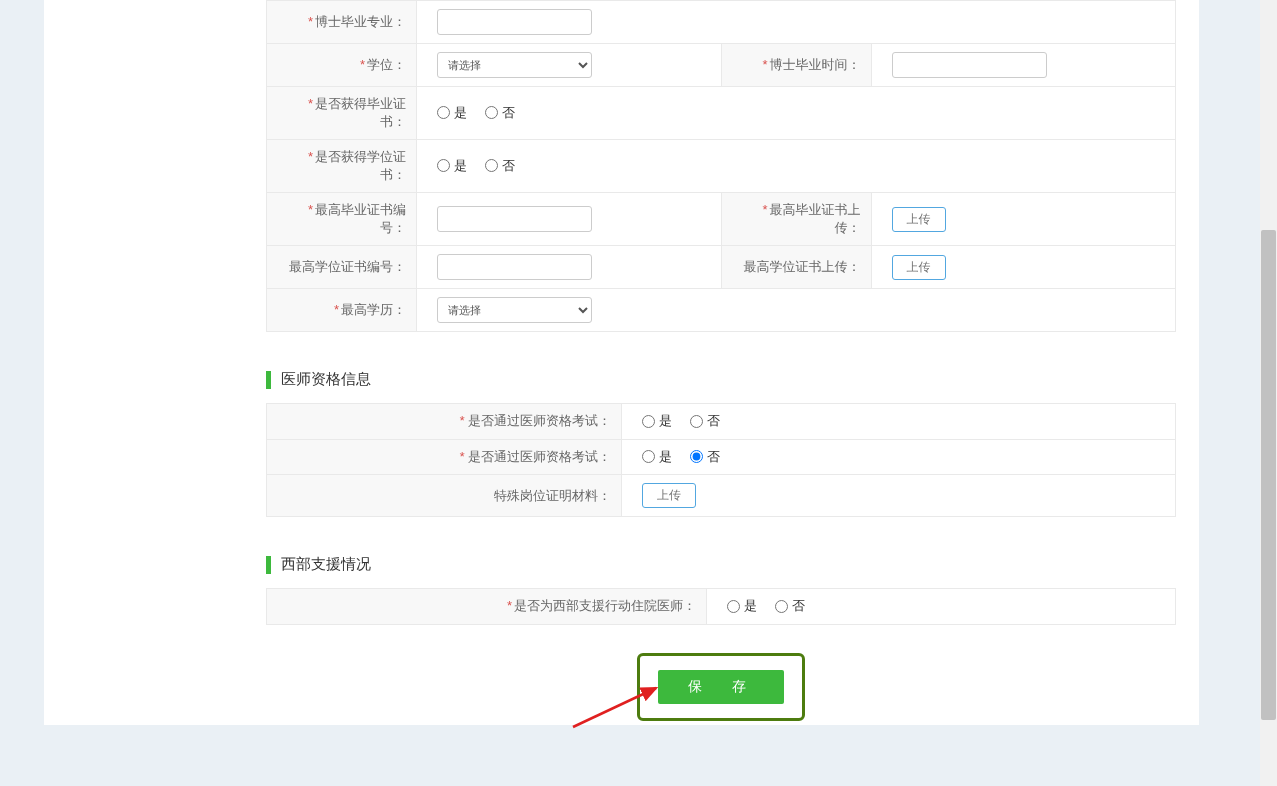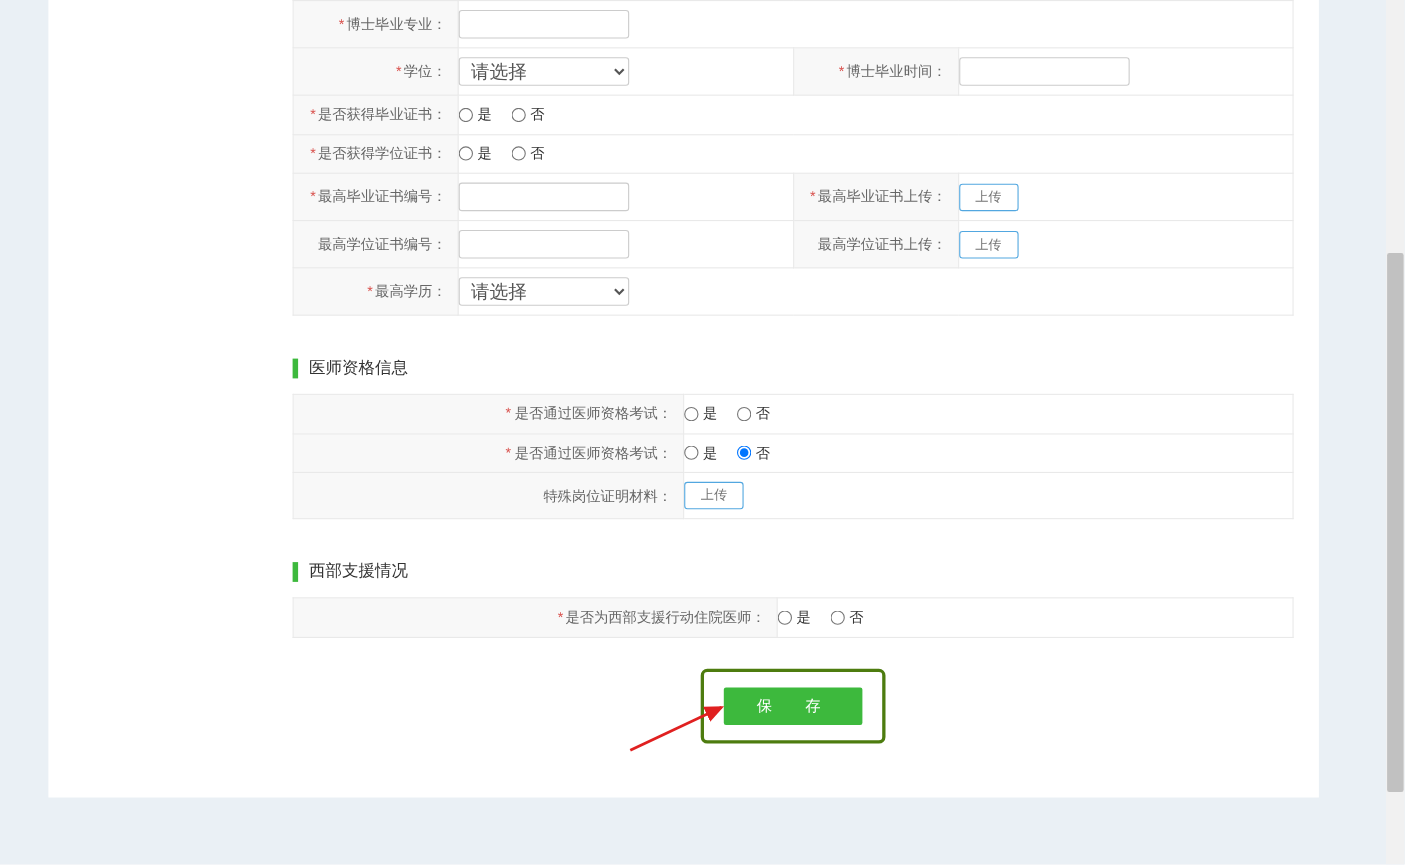--- a/index.html
+++ b/index.html
@@ -46,21 +46,21 @@
   left: 222px;
   top: 0;
   width: 910px;
 }
 .form-table {
   width: 100%;
   border-collapse: collapse;
 }
 .form-table td {
   border: 1px solid #e9e9e9;
-  padding: 8px 0;
+  padding: 8px 20px;
   vertical-align: middle;
 }
 .form-table td.label-cell {
   background: #f8f8f8;
   text-align: right;
   width: 150px;
   color: #666;
   padding-right: 10px;
 }
 .form-table td.value-cell {
@@ -74,21 +74,21 @@
   border-radius: 3px;
   padding: 0 6px;
   font-size: 13px;
 }
 .select-input {
   width: 155px;
   height: 26px;
   border: 1px solid #ccc;
   border-radius: 3px;
   padding: 0 6px;
-  font-size: 17px;
+  font-size: 11px;
   color: #555;
   background: #fff;
 }
 .upload-btn {
   display: inline-block;
   border: 1px solid #52a7e0;
   color: #737373;
   background: #fff;
   padding: 3px 14px;
   border-radius: 3px;

